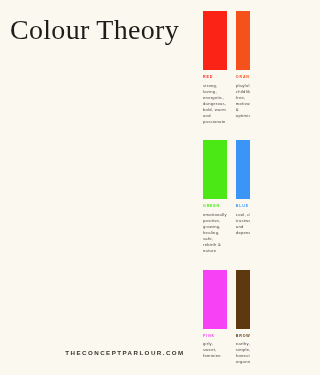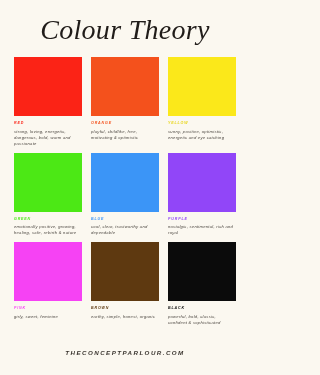--- a/index.html
+++ b/index.html
@@ -13,23 +13,22 @@
     background: #fbf8f0;
     font-family: "Liberation Sans", sans-serif;
     -webkit-font-smoothing: antialiased;
   }
   .poster {
     width: 250px;
     height: 375px;
     background: #fbf8f0;
     box-sizing: border-box;
     display: flex;
-    flex-direction: column;
+    flex-direction: row;
     position: relative;
-    font-style: italic;
   }
   .title-wrap {
     padding: 14px 10px 0 10px;
     text-align: center;
   }
   .title {
     font-family: "Liberation Serif", "DejaVu Serif", serif;
     font-size: 28px;
     line-height: 32px;
     color: #201c19;

